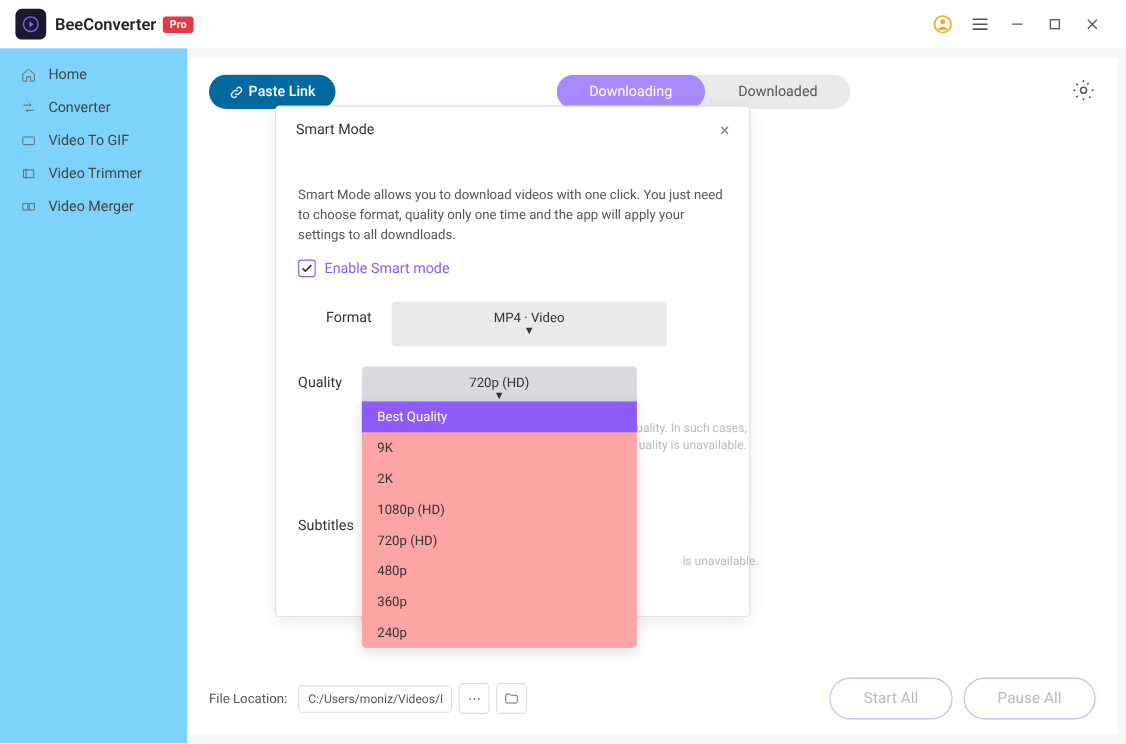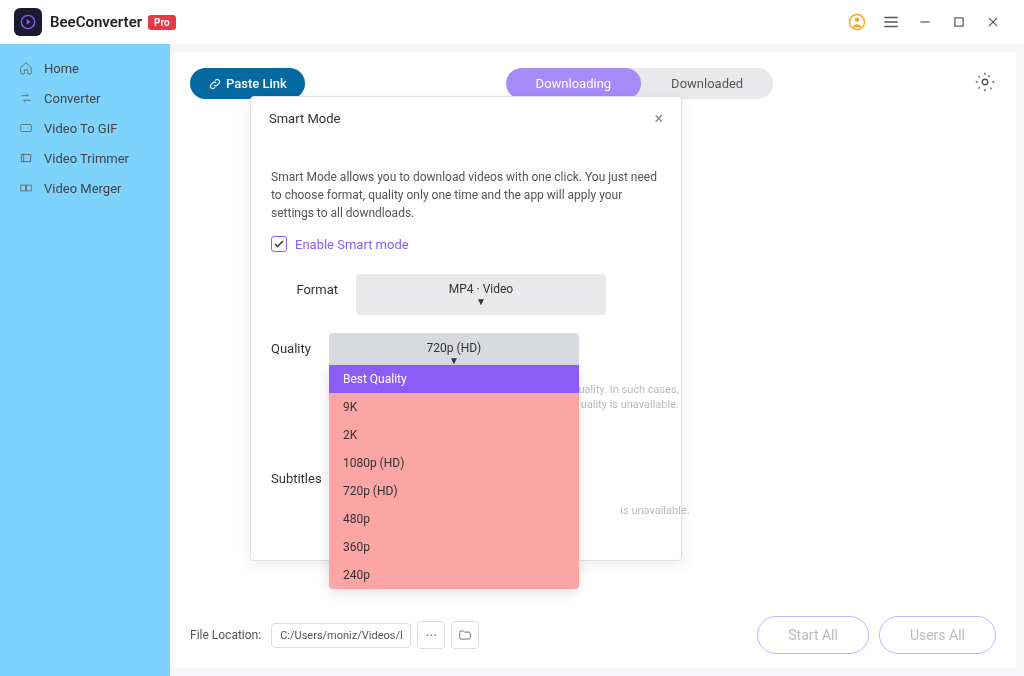--- a/index.html
+++ b/index.html
@@ -229,16 +229,16 @@
       <span class="file-loc-label">File Location:</span>
       <input class="file-loc-input" readonly="" value="C:/Users/moniz/Videos/B" style="">
       <div class="small-btn">⋯</div>
       <div class="small-btn">
         <svg width="14" height="14" viewBox="0 0 24 24">
             <path d="M3 7a2 2 0 012-2h4l2 2h8a2 2 0 012 2v8a2 2 0 01-2 2H5a2 2 0 01-2-2V7z" fill="none" stroke="#666" stroke-width="1.5"></path>
           </svg>
       </div>
       <div class="bottom-spacer"></div>
       <button class="action-btn">Start All</button>
-      <button class="action-btn">Users All</button>
+      <button class="action-btn">Pause All</button>
     </div>
   </div>
 </div>
 
 </body></html>

